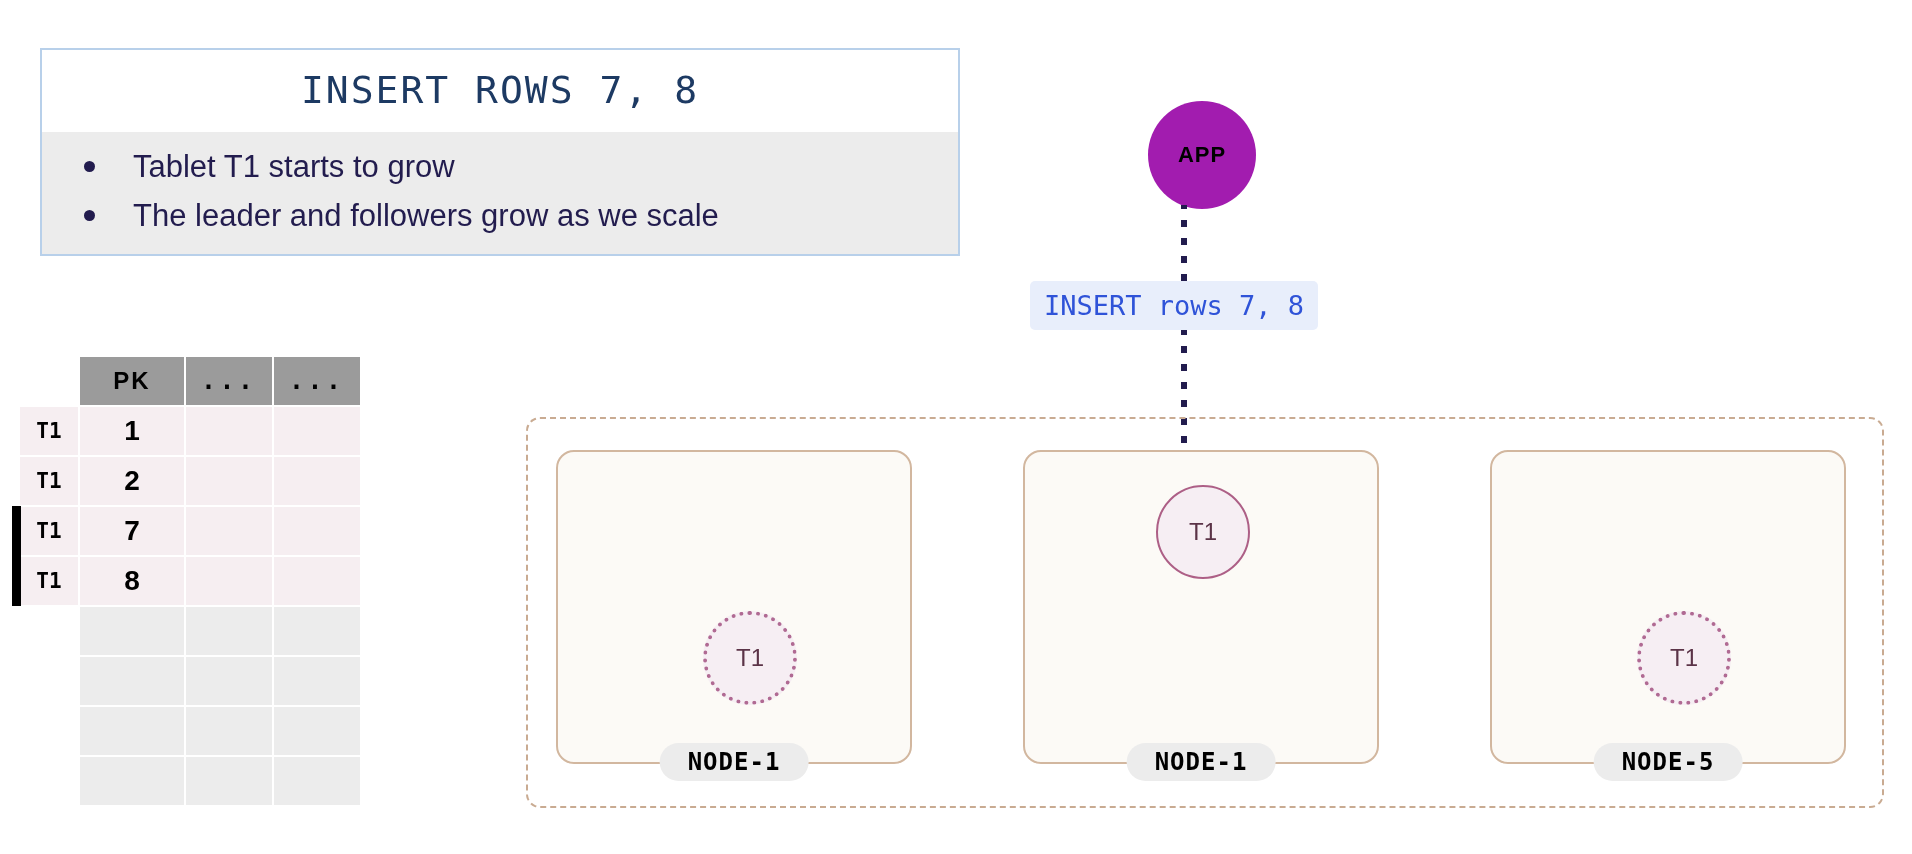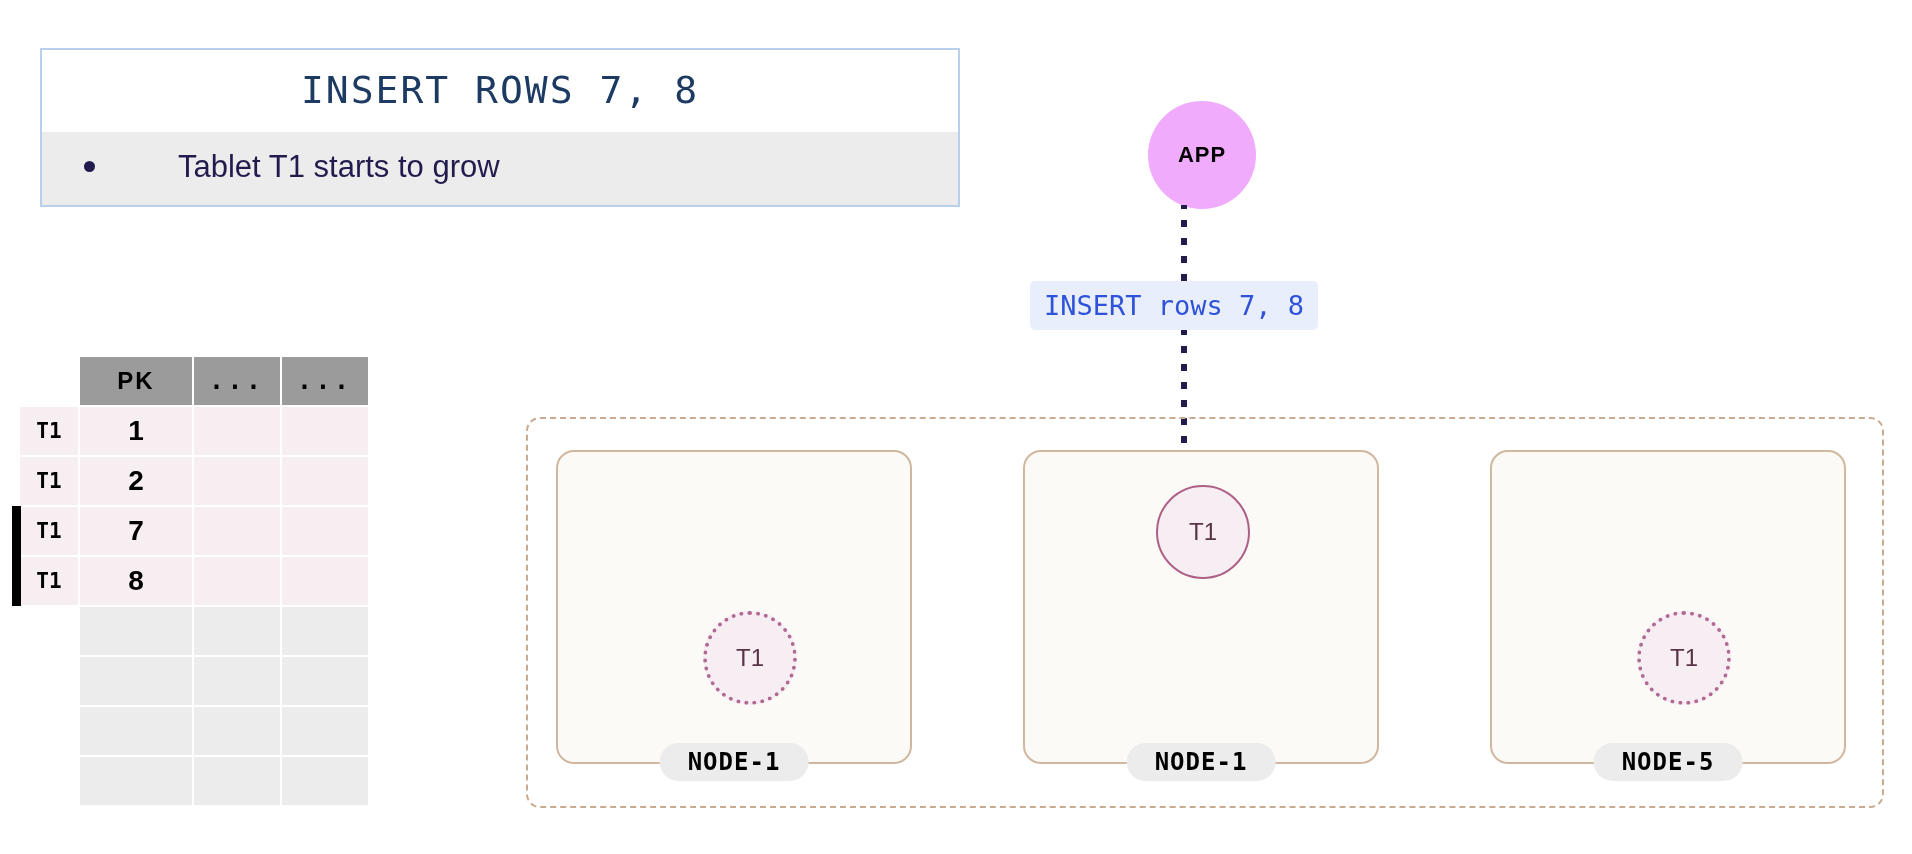--- a/index.html
+++ b/index.html
@@ -50,21 +50,20 @@
     border-radius: 50%;
     background: #221c4e;
     flex: 0 0 auto;
     margin-right: 38px;
   }
   .bullet-text {
     font-size: 31px;
     color: #221c4e;
     white-space: nowrap;
     line-height: 1.2;
-    margin-left: 45px;
   }
 
   
   #table-wrap {
     position: absolute;
     left: 18px;
     top: 355px;
   }
   #tbl {
     border-collapse: separate;
@@ -106,21 +105,21 @@
     font-weight: bold;
     text-align: center;
     vertical-align: middle;
     font-family: "Liberation Sans", sans-serif;
     letter-spacing: 2px;
   }
   .hdr-cell.dots {
     font-family: "DejaVu Sans Mono", "Liberation Mono", monospace;
     letter-spacing: 4px;
   }
-  .c-pk { width: 112px; }
+  .c-pk { width: 104px; }
   .c-x  { width: 86px; }
   .data-cell {
     height: 48px;
     background: #f6eef1;
     text-align: center;
     vertical-align: middle;
     font-size: 28px;
     font-weight: bold;
     color: #000000;
   }
@@ -130,21 +129,21 @@
   }
 
   
   #app-circle {
     position: absolute;
     left: 1148px;
     top: 101px;
     width: 108px;
     height: 108px;
     border-radius: 50%;
-    background: #f0abfc;
+    background: #a21caf;
     display: flex;
     align-items: center;
     justify-content: center;
     font-size: 22px;
     font-weight: bold;
     color: #000000;
     letter-spacing: 1px;
   }
 
   
@@ -245,20 +244,24 @@
 </head>
 <body>
 
 <div id="callout">
   <div id="callout-title">INSERT ROWS 7, 8</div>
   <div id="callout-body">
     <div class="bullet-row">
       <span class="bullet-dot"></span>
       <span class="bullet-text">Tablet T1 starts to grow</span>
     </div>
+    <div class="bullet-row">
+      <span class="bullet-dot"></span>
+      <span class="bullet-text">The leader and followers grow as we scale</span>
+    </div>
   </div>
 </div>
 
 <div id="table-wrap">
   <table id="tbl">
     <tbody>
         <tr>
       <td class="rowlabel-cell blank"></td>
       <td class="hdr-cell c-pk">PK</td>
       <td class="hdr-cell c-x dots">...</td>

